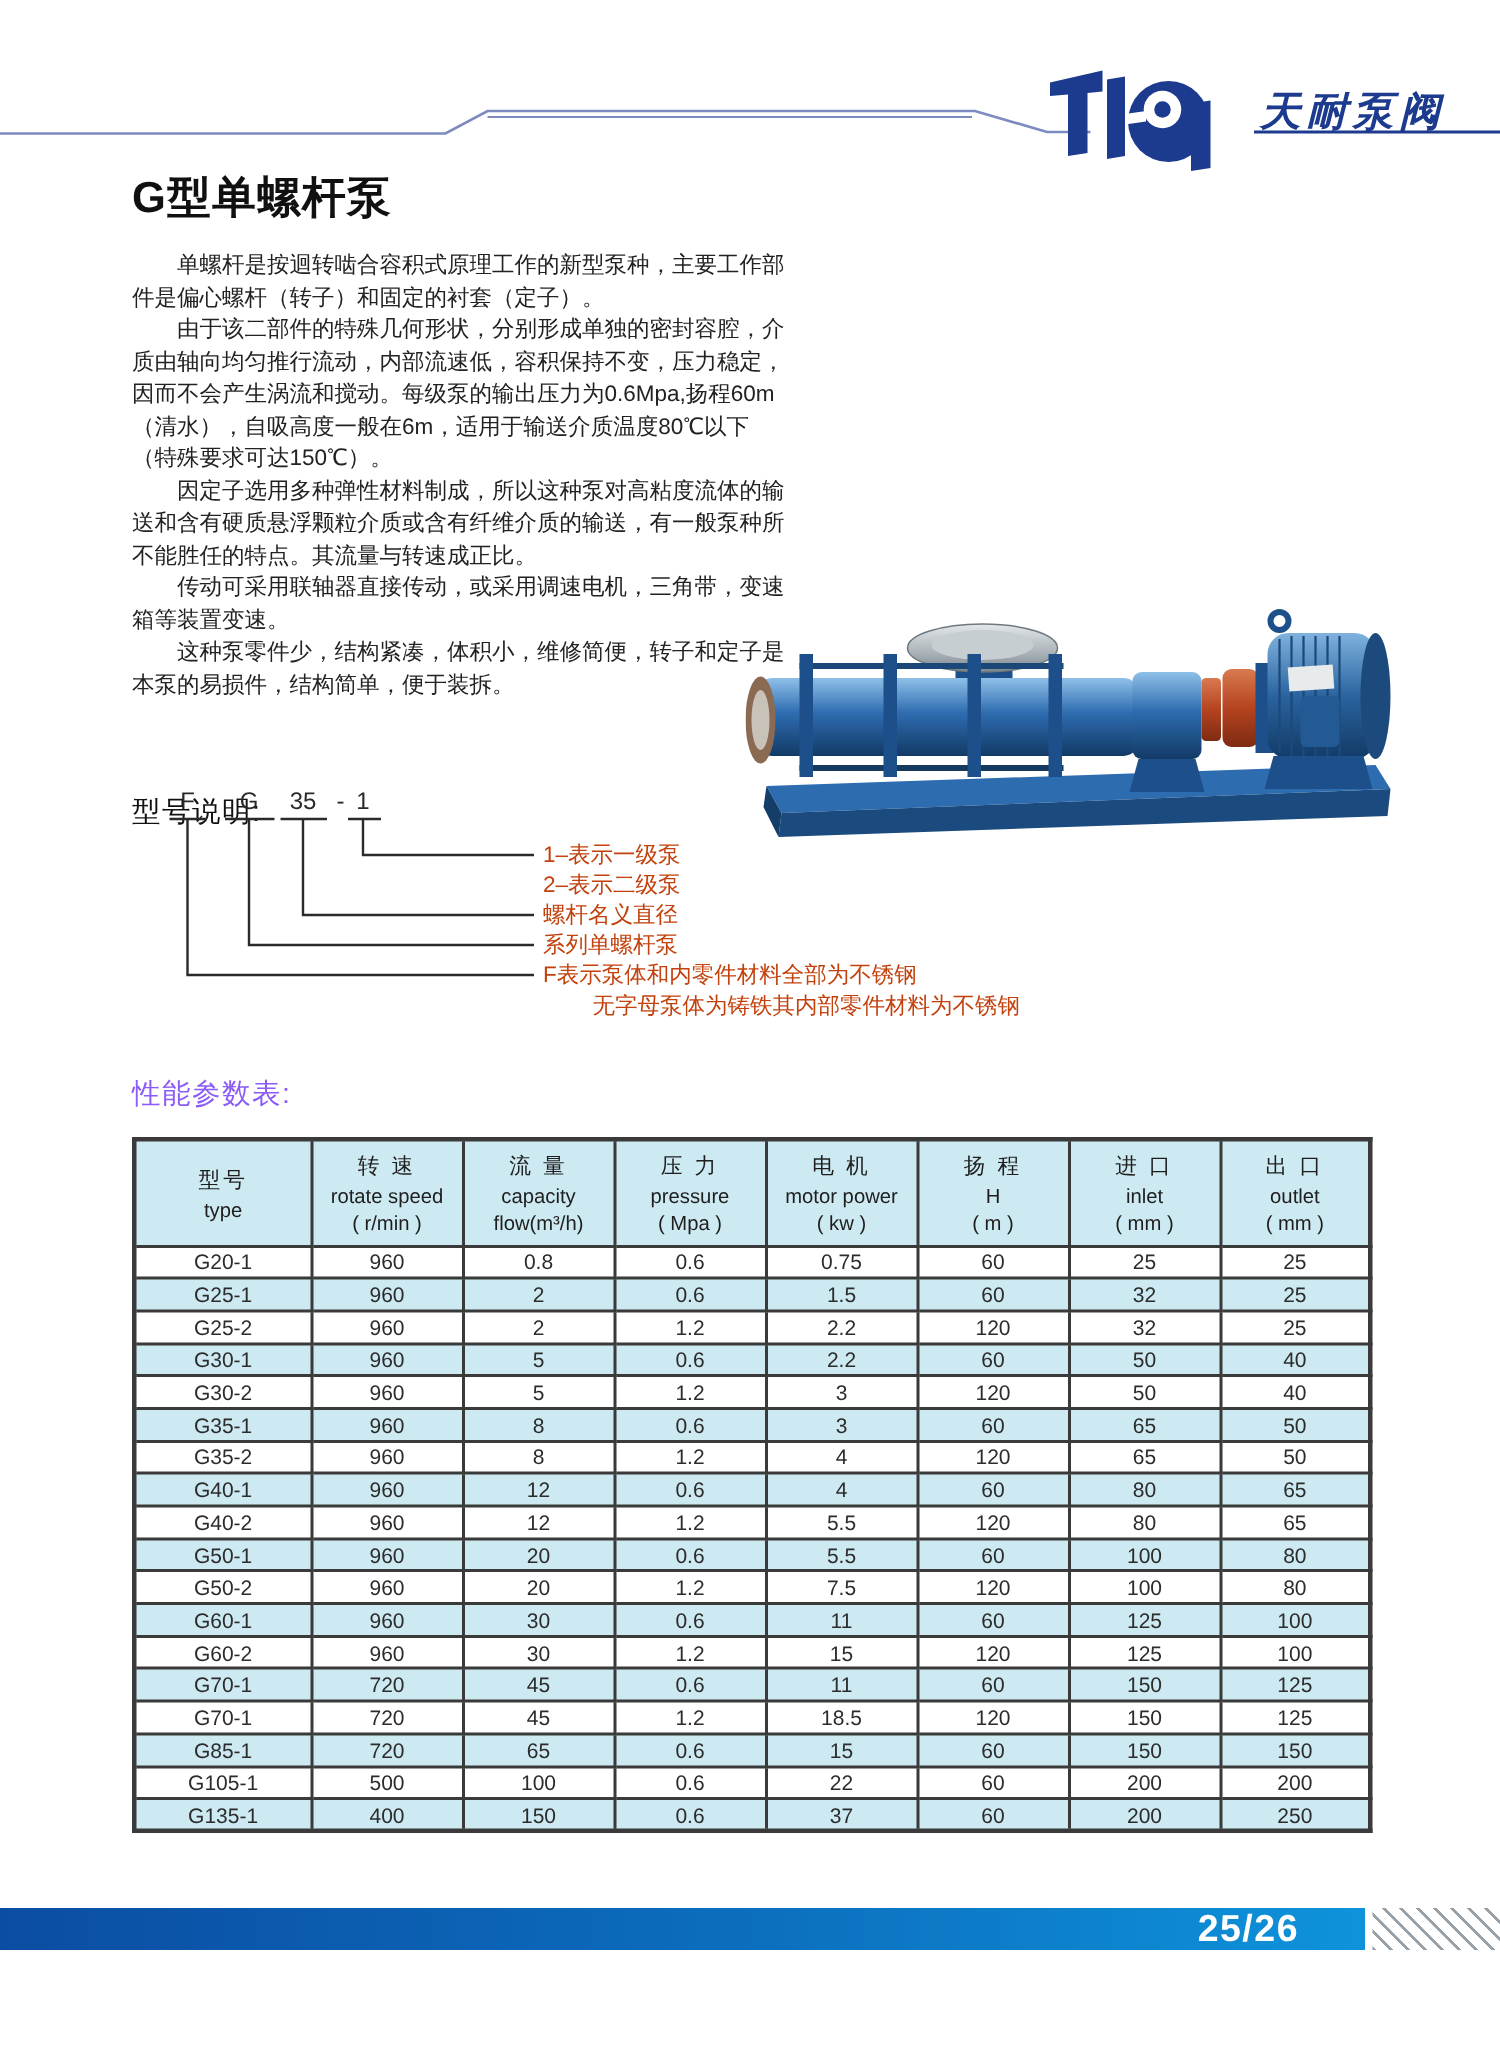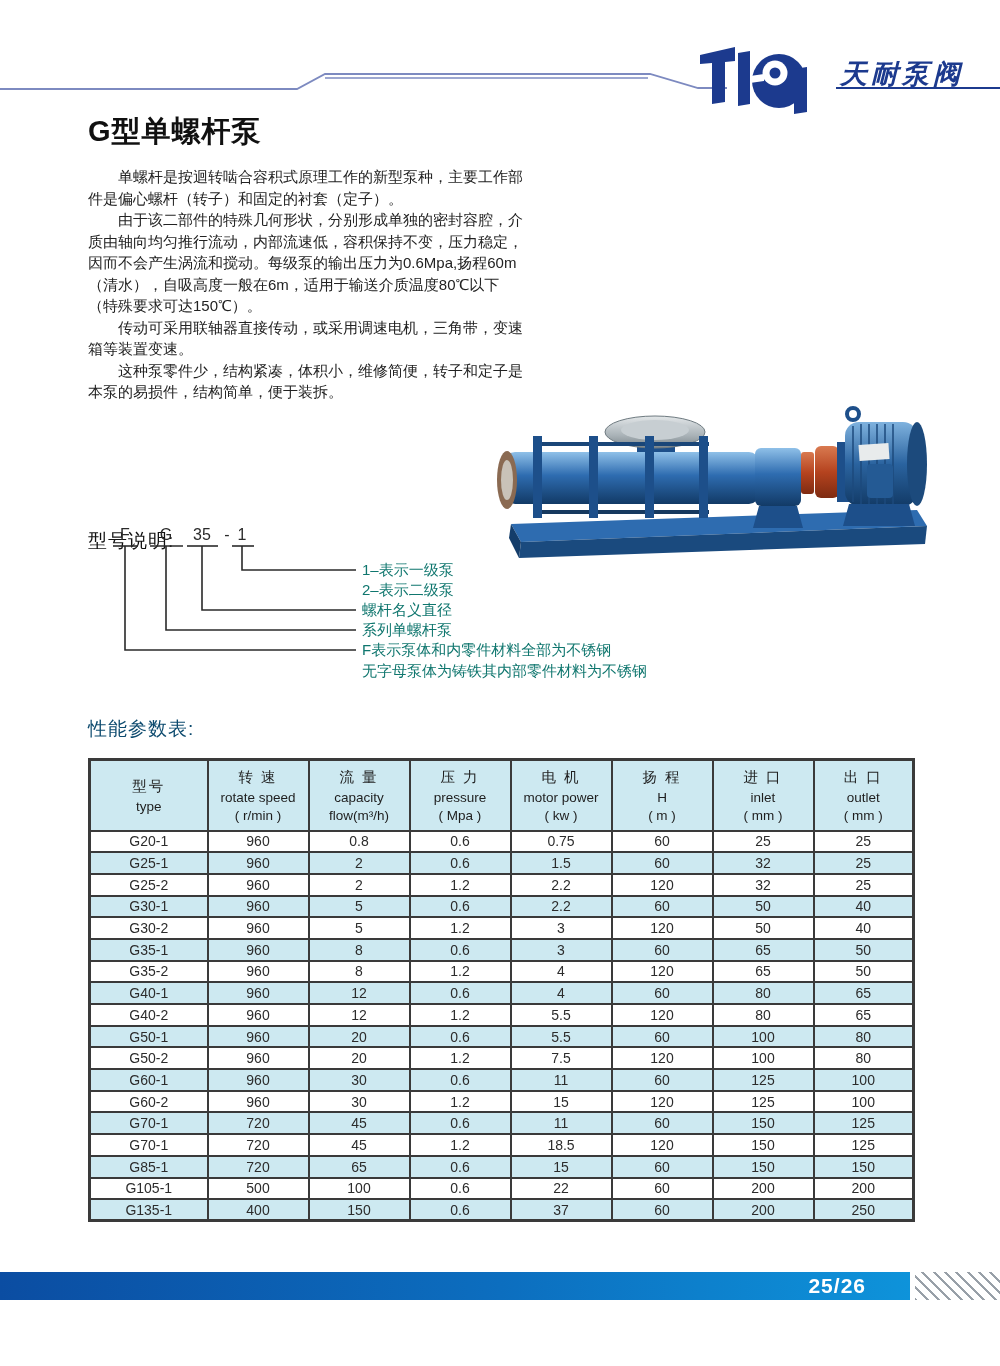--- a/index.html
+++ b/index.html
@@ -27,39 +27,39 @@
   .intro p{text-indent:2em;margin:0;}
 
   
   .pump{position:absolute;left:497px;top:386px;width:432px;height:178px;}
 
   
   .model-heading{position:absolute;left:88px;top:500px;font-size:19px;color:#111;letter-spacing:1px;margin-top:28px;}
   .diagram{position:absolute;left:100px;top:524px;width:740px;height:170px;font-size:15px;}
   .diagram svg{position:absolute;left:0;top:0;}
   .code-part{position:absolute;top:2px;transform:translateX(-50%);font-size:16px;color:#2a2a2a;}
-  .dg-label{position:absolute;left:262px;transform:translateY(-50%);white-space:nowrap;color:#0f766e;}
-
-  
-  .perf-heading{position:absolute;left:88px;top:716px;font-size:19px;color:#0c4a6e;letter-spacing:1px;}
+  .dg-label{position:absolute;left:262px;transform:translateY(-50%);white-space:nowrap;color:#c2410c;}
+
+  
+  .perf-heading{position:absolute;left:88px;top:716px;font-size:19px;color:#8b5cf6;letter-spacing:1px;}
   table.perf{position:absolute;left:88px;top:758px;width:824px;border-collapse:collapse;
     table-layout:fixed;border:3px solid var(--tbl-border);}
   table.perf th,table.perf td{border:2px solid var(--tbl-border);text-align:center;vertical-align:middle;}
   table.perf thead th{background:var(--tbl-blue);height:71px;font-weight:normal;padding:2px 0;}
   table.perf thead .l1{font-size:14.5px;letter-spacing:2px;}
   table.perf thead .l2{font-size:13.5px;margin-top:3px;}
   table.perf thead .l3{font-size:13.5px;margin-top:3px;}
   table.perf tbody td{height:21.7px;font-size:14px;color:#2c2c2c;padding:0;background:#fff;}
   table.perf tbody tr.alt td{background:var(--tbl-blue);}
 
   
   .footer-bar{position:absolute;left:0;top:1272px;width:910px;height:28px;
     background:linear-gradient(90deg,#0b4da2 0%,#0c6ebf 55%,#0e93da 100%);
     display:flex;align-items:center;justify-content:flex-end;padding-right:44px;}
-  .footer-page{color:#fff;font-size:21px;font-weight:bold;letter-spacing:1px;}
+  .footer-page{color:#fff;font-size:25px;font-weight:bold;letter-spacing:1px;}
   .footer-hatch{position:absolute;left:915px;top:1272px;width:85px;height:28px;
     background:repeating-linear-gradient(45deg,#98a0a8 0 2px,#ffffff 2px 8px);}
 </style>
 </head>
 <body>
 
 <div class="page">
 
   <svg class="hdr-rule" width="1000" height="100" viewBox="0 0 1000 100">
     <path d="M0,89 H297 L325,74 H650 L698,88 H727" fill="none" stroke="#7d8ac0" stroke-width="1.8"></path>
@@ -76,20 +76,21 @@
     <polygon points="50,36 64,34 64,41 50,43" fill="#ffffff"></polygon>
   </svg>
   <div class="logo-text">天耐泵阀</div>
   <div class="logo-underline"></div>
 
   <h1 class="page-title">G型单螺杆泵</h1>
 
   <div class="intro" id="intro">
       <p>单螺杆是按迴转啮合容积式原理工作的新型泵种，主要工作部件是偏心螺杆（转子）和固定的衬套（定子）。</p>
       <p>由于该二部件的特殊几何形状，分别形成单独的密封容腔，介质由轴向均匀推行流动，内部流速低，容积保持不变，压力稳定，因而不会产生涡流和搅动。每级泵的输出压力为0.6Mpa,扬程60m（清水），自吸高度一般在6m，适用于输送介质温度80℃以下（特殊要求可达150℃）。</p>
+      <p>因定子选用多种弹性材料制成，所以这种泵对高粘度流体的输送和含有硬质悬浮颗粒介质或含有纤维介质的输送，有一般泵种所不能胜任的特点。其流量与转速成正比。</p>
       <p>传动可采用联轴器直接传动，或采用调速电机，三角带，变速箱等装置变速。</p>
       <p>这种泵零件少，结构紧凑，体积小，维修简便，转子和定子是本泵的易损件，结构简单，便于装拆。</p>
     </div>
 
   <svg class="pump" viewBox="0 0 432 178">
     <defs>
       <linearGradient id="bodyG" x1="0" y1="0" x2="0" y2="1">
         <stop offset="0" stop-color="#8fc0e8"></stop>
           <stop offset="0.45" stop-color="#2e6cb0"></stop>
           <stop offset="1" stop-color="#123a66"></stop>
@@ -173,21 +174,21 @@
   <span class="code-part" style="left: 25px;">F</span>
       <span class="code-part" style="left: 66px;">G</span>
       <span class="code-part" style="left: 102px;">35</span>
       <span class="code-part" style="left: 127px;">-</span>
       <span class="code-part" style="left: 142px;">1</span>
       <div class="dg-label" style="top: 46px;">1–表示一级泵</div>
       <div class="dg-label" style="top: 66px;">2–表示二级泵</div>
       <div class="dg-label" style="top: 86px;">螺杆名义直径</div>
       <div class="dg-label" style="top: 106px; text-align: right;">系列单螺杆泵</div>
       <div class="dg-label" style="top: 126px;">F表示泵体和内零件材料全部为不锈钢</div>
-      <div class="dg-label" style="top: 147px;">无字母泵体为铸铁其内部零件材料为不锈钢</div>
+      <div class="dg-label" style="top: 147px; margin-left: 33px;">无字母泵体为铸铁其内部零件材料为不锈钢</div>
     </div>
 
   <div class="perf-heading">性能参数表:</div>
   <table class="perf">
     <colgroup>
       <col style="width:118px">
         <col style="width:101px">
         <col style="width:101px">
         <col style="width:101px">
       <col style="width:101px">

